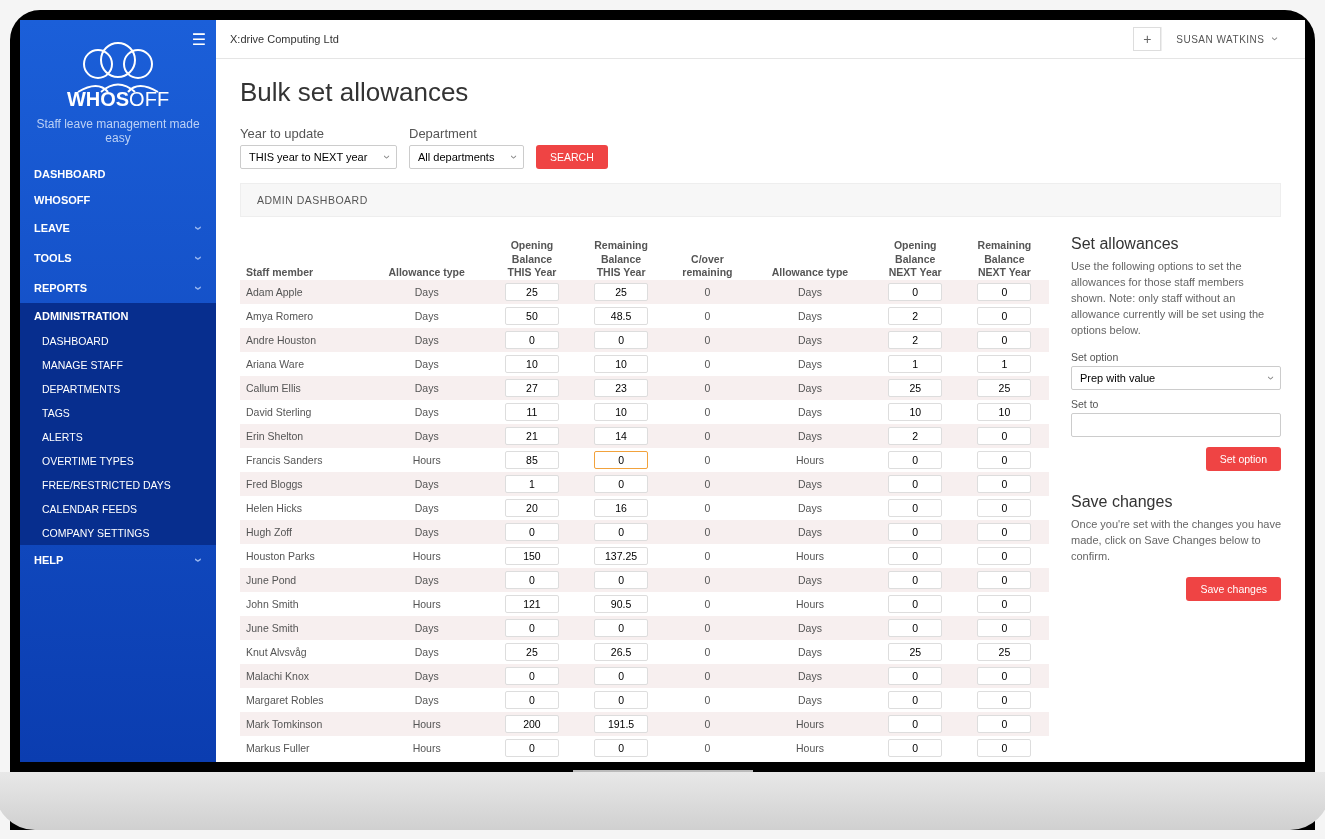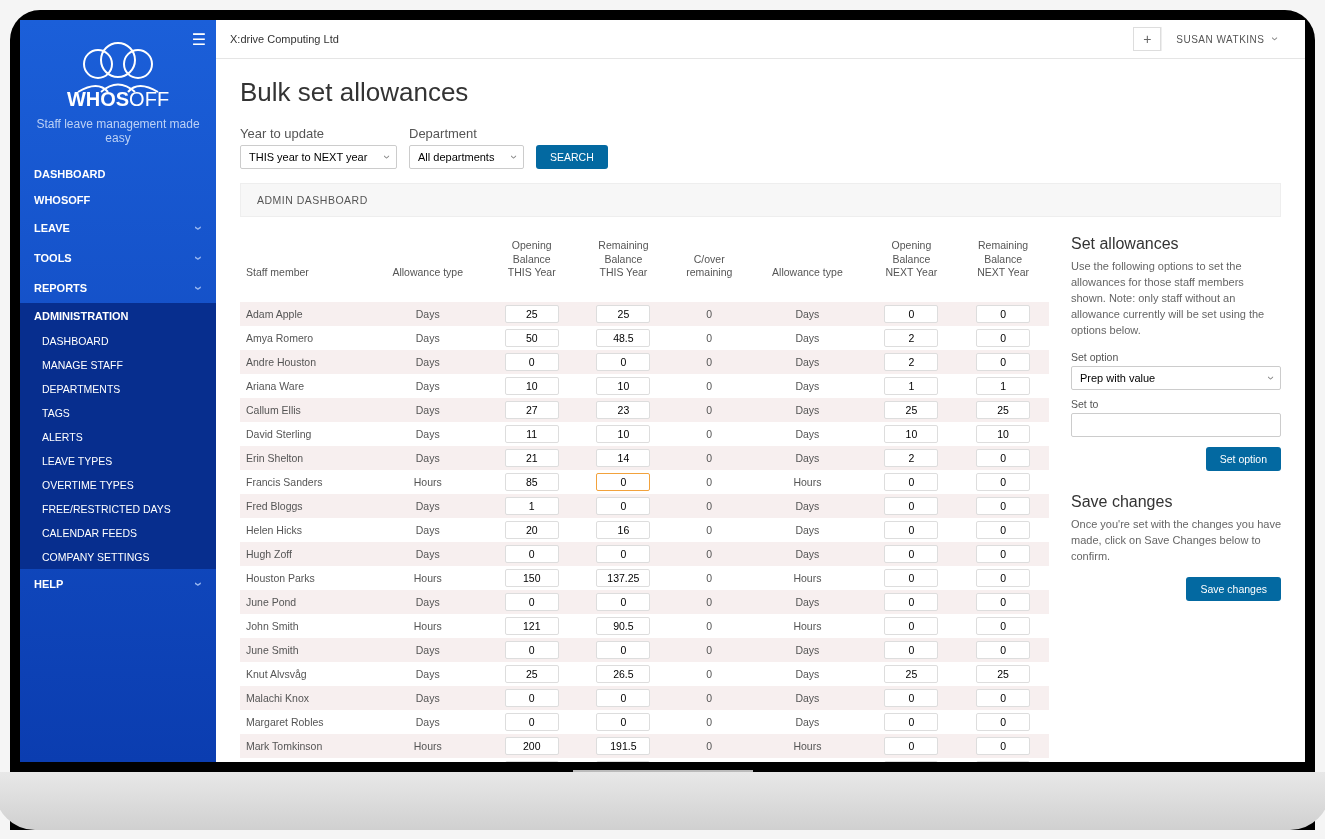--- a/index.html
+++ b/index.html
@@ -30,28 +30,28 @@
 .user-menu::after { content:"›"; transform:rotate(90deg); display:inline-block; font-size:12px; color:#888; }
 
 .content { padding:18px 24px; overflow:auto; flex:1; }
 h1 { font-size:26px; font-weight:400; color:#333; margin-bottom:18px; }
 .filters { display:flex; gap:12px; align-items:flex-end; margin-bottom:14px; }
 .filter-group { display:flex; flex-direction:column; gap:4px; }
 .filter-group label { font-size:13px; color:#555; }
 .sel { border:1px solid #ccc; background:#fff; padding:5px 28px 5px 8px; font-size:11px; border-radius:2px; appearance:none; position:relative; cursor:pointer; }
 .sel-wrap { position:relative; }
 .sel-wrap::after { content:"›"; position:absolute; right:8px; top:50%; transform:translateY(-50%) rotate(90deg); pointer-events:none; font-size:12px; color:#888; }
-.btn-primary { background:#0369a1; color:#fff; border:none; padding:6px 14px; font-size:10.5px; border-radius:3px; cursor:pointer; font-weight:500; }
+.btn-primary { background:#ef4444; color:#fff; border:none; padding:6px 14px; font-size:10.5px; border-radius:3px; cursor:pointer; font-weight:500; }
 
 .breadcrumb-bar { background:#f7f7f7; border:1px solid #eee; padding:10px 16px; font-size:10.5px; color:#555; letter-spacing:0.5px; margin-bottom:18px; }
 
 .workspace { display:flex; gap:22px; }
 .table-wrap { flex:1; min-width:0; }
 table { width:100%; border-collapse:collapse; font-size:10.5px; }
-th { text-align:center; font-weight:400; color:#555; padding:4px 4px 22px; vertical-align:bottom; line-height:1.3; }
+th { text-align:center; font-weight:700; color:#555; padding:4px 4px 0; vertical-align:bottom; line-height:1.3; }
 th:first-child { text-align:left; padding-left:6px; }
 tbody tr:nth-child(odd) { background:#f7efef; }
 td { padding:3px 4px; text-align:center; }
 td:first-child { text-align:left; padding-left:6px; }
 .cell-input { width:54px; padding:2px 4px; border:1px solid #ddd; border-radius:2px; text-align:center; font-size:10.5px; background:#fff; }
 .cell-input.hl { border:1px solid #f2a23c; }
 .ro { color:#555; }
 
 .rightcol { width:210px; flex-shrink:0; font-size:11px; }
 .rightcol h2 { font-size:16px; font-weight:400; color:#333; margin-bottom:6px; }
@@ -99,21 +99,20 @@
             <span>REPORTS</span>
             <span class="chev"></span>
           </li>
       <li class="expanded">ADMINISTRATION</li>
       <ul class="subnav">
         <li>DASHBOARD</li>
         <li>MANAGE STAFF</li>
         <li>DEPARTMENTS</li>
         <li>TAGS</li>
         <li>ALERTS</li>
-        <li>LEAVE TYPES</li>
         <li>OVERTIME TYPES</li>
         <li>FREE/RESTRICTED DAYS</li>
         <li>CALENDAR FEEDS</li>
         <li>COMPANY SETTINGS</li>
       </ul>
       <li>
             <span>HELP</span>
             <span class="chev"></span>
           </li>
     </ul>

